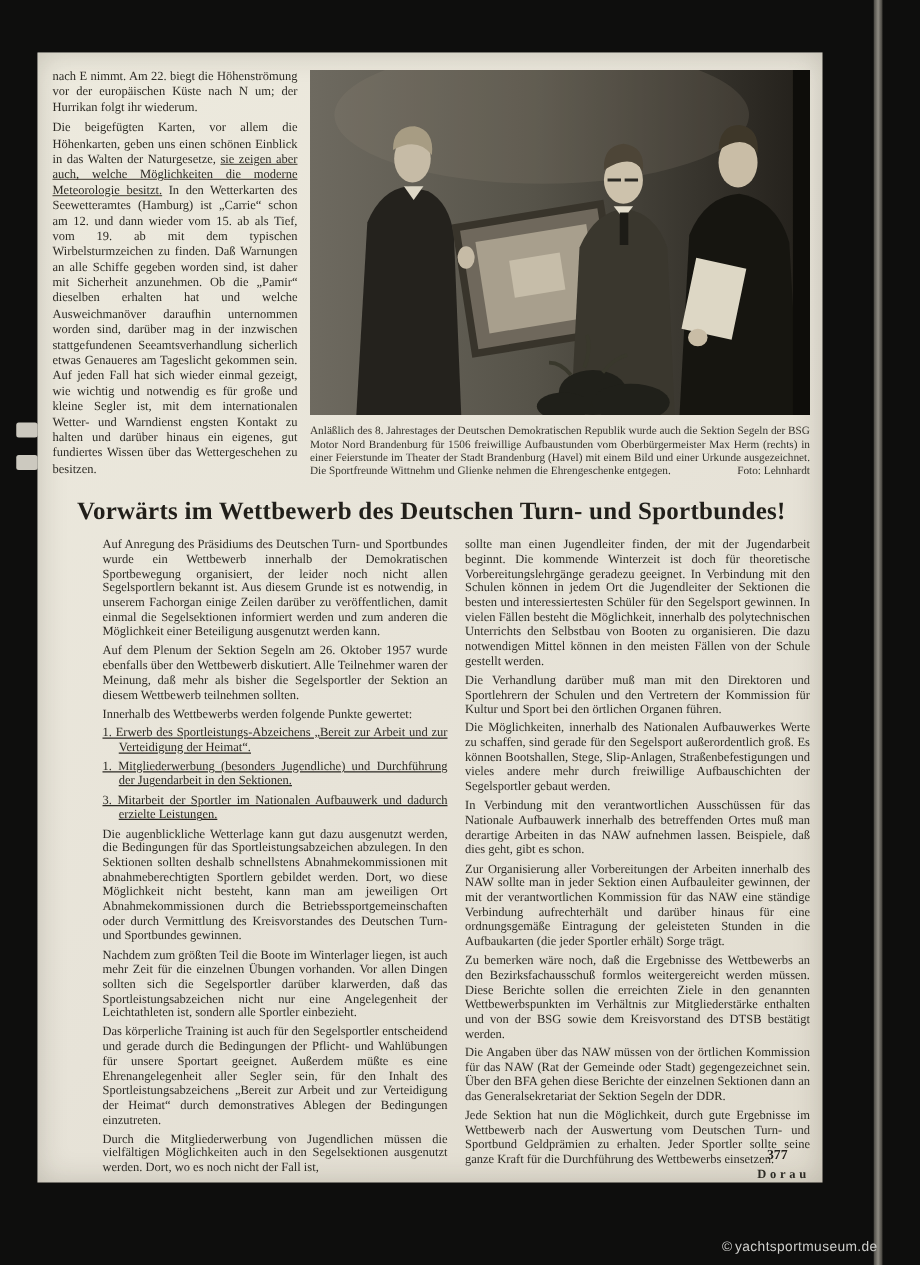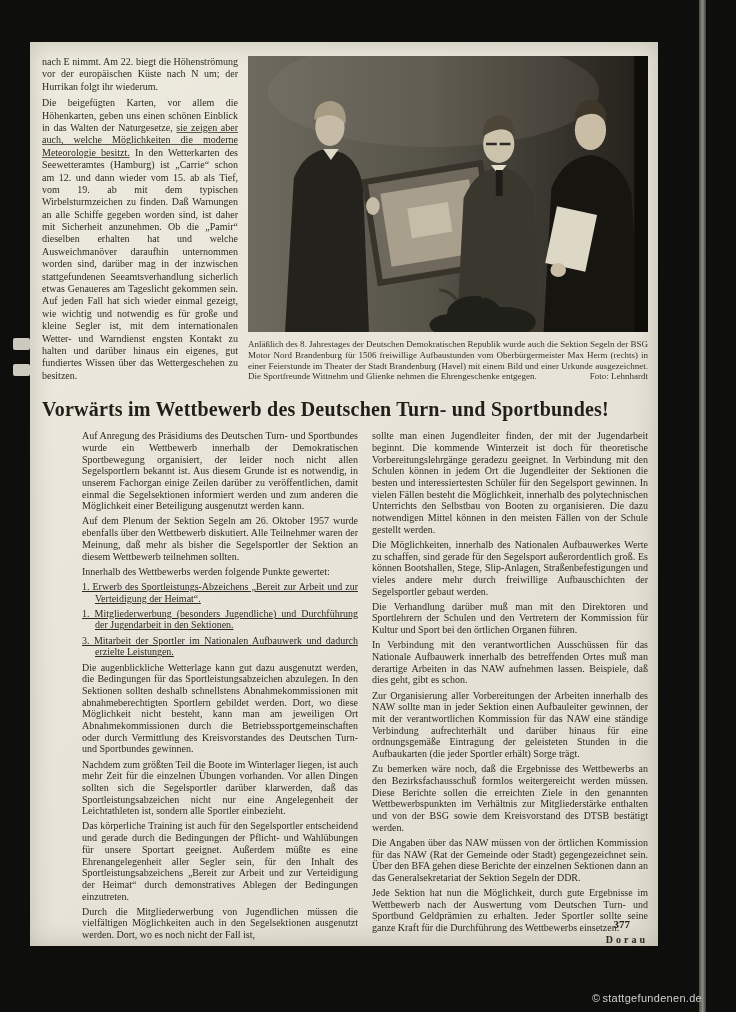--- a/index.html
+++ b/index.html
@@ -40,21 +40,21 @@
 
   .photo-col { flex: 1; min-width: 0; }
   .photo { height: 276px; background: #3b382f; overflow: hidden; }
   .photo svg { display: block; width: 100%; height: 100%; }
   .caption {
     margin: 7px 0 0; font-size: 9px; line-height: 1.2; text-align: justify; color: #34322b;
   }
   .credit { float: right; padding-left: 10px; }
 
   .headline {
-    margin: 12px 0 9px; text-align: left;
+    margin: 12px 0 9px; text-align: center;
     font-size: 20px; font-weight: 700; letter-spacing: .2px; color: #211f1a;
   }
 
   .columns { display: flex; gap: 14px; margin-left: 40px; }
   .col { flex: 1; min-width: 0; font-size: 10px; line-height: 1.17; text-align: justify; }
   .col p { margin: 0 0 3.5px; }
   .list-intro { margin-bottom: 2px; }
   .list-item { padding-left: 13px; text-indent: -13px; margin: 0 0 2px; text-decoration: underline; }
   .author { float: right; letter-spacing: 3px; font-weight: 600; padding-left: 8px; }
 
@@ -155,30 +155,30 @@
         <p class="list-item">1. Mitgliederwerbung (besonders Jugendliche) und Durchführung der Jugendarbeit in den Sektionen.</p>
         <p class="list-item">3. Mitarbeit der Sportler im Nationalen Aufbauwerk und dadurch erzielte Leistungen.</p>
         <p>Die augenblickliche Wetterlage kann gut dazu ausgenutzt werden, die Bedingungen für das Sportleistungsabzeichen abzulegen. In den Sektionen sollten deshalb schnellstens Abnahmekommissionen mit abnahmeberechtigten Sportlern gebildet werden. Dort, wo diese Möglichkeit nicht besteht, kann man am jeweiligen Ort Abnahmekommissionen durch die Betriebssportgemeinschaften oder durch Vermittlung des Kreisvorstandes des Deutschen Turn- und Sportbundes gewinnen.</p>
         <p>Nachdem zum größten Teil die Boote im Winterlager liegen, ist auch mehr Zeit für die einzelnen Übungen vorhanden. Vor allen Dingen sollten sich die Segelsportler darüber klarwerden, daß das Sportleistungsabzeichen nicht nur eine Angelegenheit der Leichtathleten ist, sondern alle Sportler einbezieht.</p>
         <p>Das körperliche Training ist auch für den Segelsportler entscheidend und gerade durch die Bedingungen der Pflicht- und Wahlübungen für unsere Sportart geeignet. Außerdem müßte es eine Ehrenangelegenheit aller Segler sein, für den Inhalt des Sportleistungsabzeichens „Bereit zur Arbeit und zur Verteidigung der Heimat“ durch demonstratives Ablegen der Bedingungen einzutreten.</p>
         <p>Durch die Mitgliederwerbung von Jugendlichen müssen die vielfältigen Möglichkeiten auch in den Segelsektionen ausgenutzt werden. Dort, wo es noch nicht der Fall ist,</p>
       </div>
 
       <div class="col">
         <p>sollte man einen Jugendleiter finden, der mit der Jugendarbeit beginnt. Die kommende Winterzeit ist doch für theoretische Vorbereitungslehrgänge geradezu geeignet. In Verbindung mit den Schulen können in jedem Ort die Jugendleiter der Sektionen die besten und interessiertesten Schüler für den Segelsport gewinnen. In vielen Fällen besteht die Möglichkeit, innerhalb des polytechnischen Unterrichts den Selbstbau von Booten zu organisieren. Die dazu notwendigen Mittel können in den meisten Fällen von der Schule gestellt werden.</p>
+        <p>Die Verhandlung darüber muß man mit den Direktoren und Sportlehrern der Schulen und den Vertretern der Kommission für Kultur und Sport bei den örtlichen Organen führen.</p>
         <p>Die Möglichkeiten, innerhalb des Nationalen Aufbauwerkes Werte zu schaffen, sind gerade für den Segelsport außerordentlich groß. Es können Bootshallen, Stege, Slip-Anlagen, Straßenbefestigungen und vieles andere mehr durch freiwillige Aufbauschichten der Segelsportler gebaut werden.</p>
-        <p>Die Verhandlung darüber muß man mit den Direktoren und Sportlehrern der Schulen und den Vertretern der Kommission für Kultur und Sport bei den örtlichen Organen führen.</p>
         <p>In Verbindung mit den verantwortlichen Ausschüssen für das Nationale Aufbauwerk innerhalb des betreffenden Ortes muß man derartige Arbeiten in das NAW aufnehmen lassen. Beispiele, daß dies geht, gibt es schon.</p>
         <p>Zur Organisierung aller Vorbereitungen der Arbeiten innerhalb des NAW sollte man in jeder Sektion einen Aufbauleiter gewinnen, der mit der verantwortlichen Kommission für das NAW eine ständige Verbindung aufrechterhält und darüber hinaus für eine ordnungsgemäße Eintragung der geleisteten Stunden in die Aufbaukarten (die jeder Sportler erhält) Sorge trägt.</p>
         <p>Zu bemerken wäre noch, daß die Ergebnisse des Wettbewerbs an den Bezirksfachausschuß formlos weitergereicht werden müssen. Diese Berichte sollen die erreichten Ziele in den genannten Wettbewerbspunkten im Verhältnis zur Mitgliederstärke enthalten und von der BSG sowie dem Kreisvorstand des DTSB bestätigt werden.</p>
         <p>Die Angaben über das NAW müssen von der örtlichen Kommission für das NAW (Rat der Gemeinde oder Stadt) gegengezeichnet sein. Über den BFA gehen diese Berichte der einzelnen Sektionen dann an das Generalsekretariat der Sektion Segeln der DDR.</p>
         <p><span>Jede Sektion hat nun die Möglichkeit, durch gute Ergebnisse im Wettbewerb nach der Auswertung vom Deutschen Turn- und Sportbund Geldprämien zu erhalten. Jeder Sportler sollte seine ganze Kraft für die Durchführung des Wettbewerbs einsetzen.</span><span class="author">Dorau</span></p>
       </div>
 
     </div>
 
     <div class="page-number">377</div>
 
   </div>
 
-  <div class="watermark"><span class="wm-symbol">©</span><span>stattgefundenen.de</span></div>
+  <div class="watermark"><span class="wm-symbol">©</span><span>yachtsportmuseum.de</span></div>
 
 </div>
 
 </body></html>

